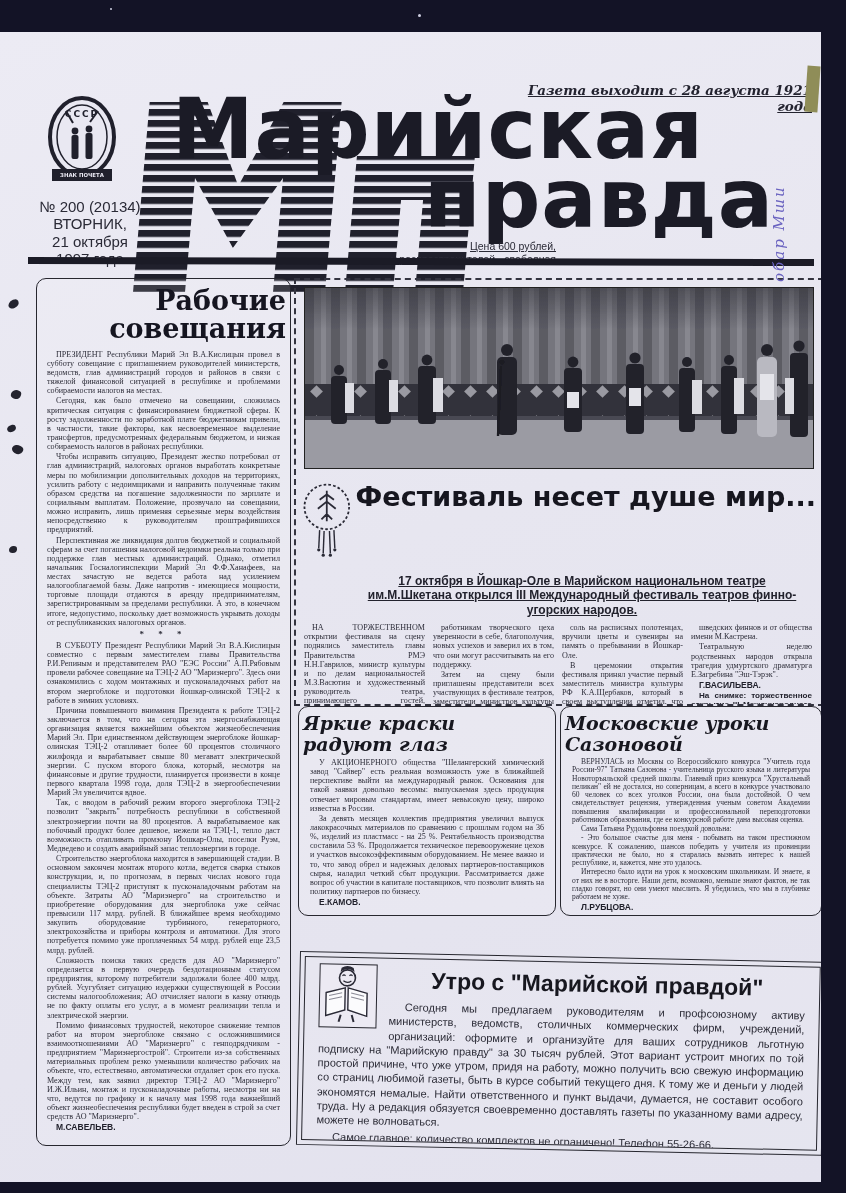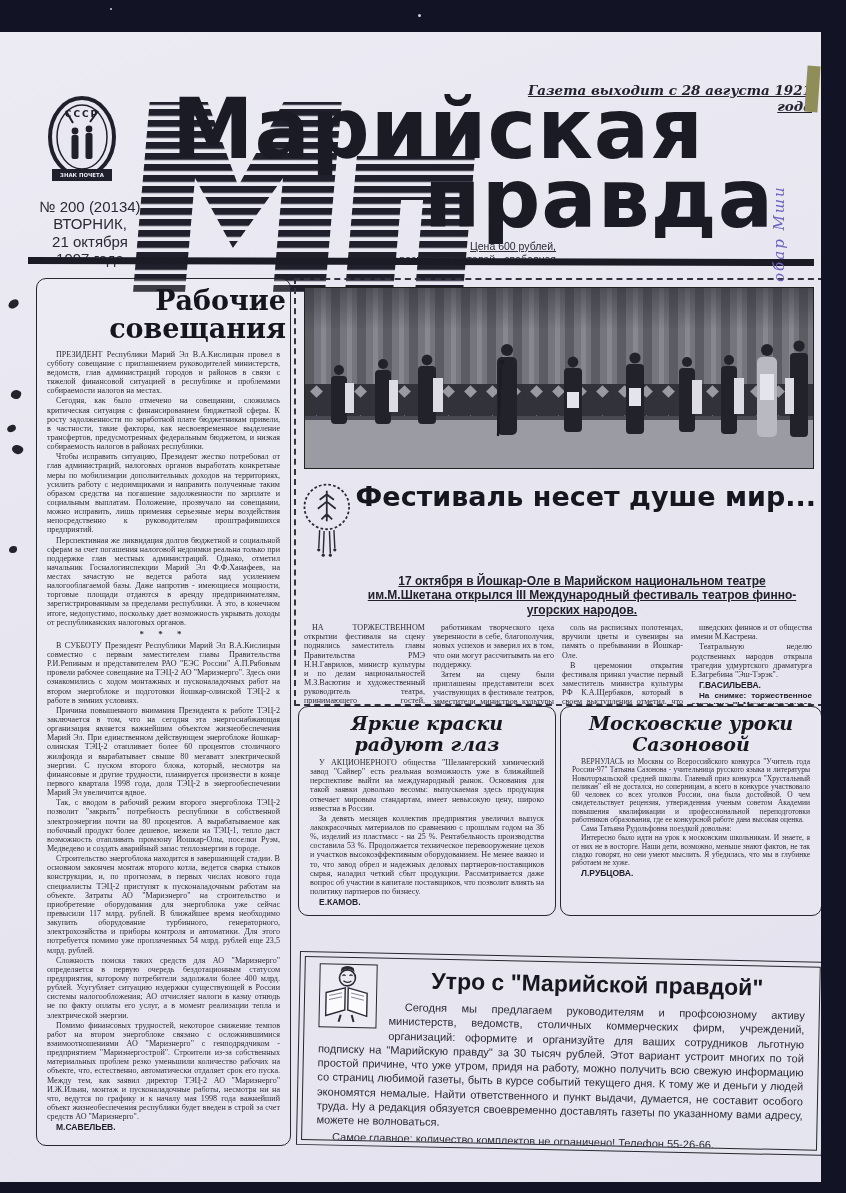--- a/index.html
+++ b/index.html
@@ -32,21 +32,21 @@
   #photo-frame{margin:7px 8px 4px;border:1px solid #222;height:180px;overflow:hidden;background:#777;}
   #fest-head-row{display:flex;align-items:flex-start;padding:2px 6px 0 4px;}
   #fest-headline{font:900 27px "DejaVu Sans",sans-serif;color:#16161f;white-space:nowrap;margin:6px 0 16px 2px;}
   #fest-sub{width:440px;margin:3px 0 0 66px;text-align:center;font:700 12px "Liberation Sans",sans-serif;color:#22222d;line-height:1.2;text-decoration:underline;}
   #fest-cols{display:flex;gap:8px;padding:6px 8px 0;height:150px;overflow:hidden;}
   .fcol{width:121px;}
   .fcol .bodytext p, .fcol p{margin:0 0 1px;text-indent:8px;}
   .caption{font:700 8.1px "Liberation Sans",sans-serif;color:#23232e;text-align:justify;margin:3px 0 0;}
   
   .brief{overflow:hidden;}
-  .brief h2{margin:6px 4px 4px;text-align:center;font:italic 900 19px "DejaVu Serif",serif;color:#17171f;line-height:1.08;}
+  .brief h2{margin:6px 4px 4px;font:italic 900 19px "DejaVu Serif",serif;color:#17171f;line-height:1.08;}
   #bright-box{left:298px;top:674px;width:256px;height:208px;}
   #bright-box .bodytext{padding:0 11px;font-size:8.1px;}
   #moscow-box{left:560px;top:674px;width:260px;height:208px;}
   #moscow-box .bodytext{padding:0 11px;font-size:7.5px;line-height:1.1;}
   
   #morning-box{left:300px;top:920px;width:524px;height:192px;border:1.8px solid #26262e;
                transform:rotate(1.2deg);transform-origin:10% 0;background:rgba(255,255,255,.1);}
   #morning-inner{position:absolute;inset:4px;border:1.3px solid #26262e;padding:6px 14px 4px;overflow:hidden;}
   #cartoon{float:left;width:56px;height:62px;border:1.3px solid #26262e;margin:0 12px 4px 0;background:#eceaf3;}
   #morning-title{text-align:center;font:700 23px "Liberation Sans",sans-serif;color:#17171f;margin:2px 0 6px;}
@@ -284,20 +284,21 @@
 
     <div class="abs roundbox brief" id="moscow-box">
       <h2>
         <span>Московские уроки</span><br>
         <span>Сазоновой</span>
       </h2>
       <div class="bodytext">
         <div>
             <p>ВЕРНУЛАСЬ из Москвы со Всероссийского конкурса "Учитель года России-97" Татьяна Сазонова - учительница русского языка и литературы Новоторъяльской средней школы. Главный приз конкурса "Хрустальный пеликан" ей не достался, но соперницам, а всего в конкурсе участвовало 60 человек со всех уголков России, она была достойной. О чем свидетельствует рецензия, утвержденная ученым советом Академии повышения квалификации и профессиональной переподготовки работников образования, где ее конкурсной работе дана высокая оценка.</p>
             <p>Сама Татьяна Рудольфовна поездкой довольна:</p>
+            <p>- Это большое счастье для меня - побывать на таком престижном конкурсе. К сожалению, шансов победить у учителя из провинции практически не было, но я старалась вызвать интерес к нашей республике, и, кажется, мне это удалось.</p>
             <p>Интересно было идти на урок к московским школьникам. И знаете, я от них не в восторге. Наши дети, возможно, меньше знают фактов, не так гладко говорят, но они умеют мыслить. Я убедилась, что мы в глубинке работаем не хуже.</p>
           </div>
         <p class="byline">Л.РУБЦОВА.</p>
       </div>
     </div>
 
     <div class="abs" id="morning-box">
       <div id="morning-inner">
         <div id="cartoon">
           <svg width="53" height="59" viewBox="0 0 53 59">

